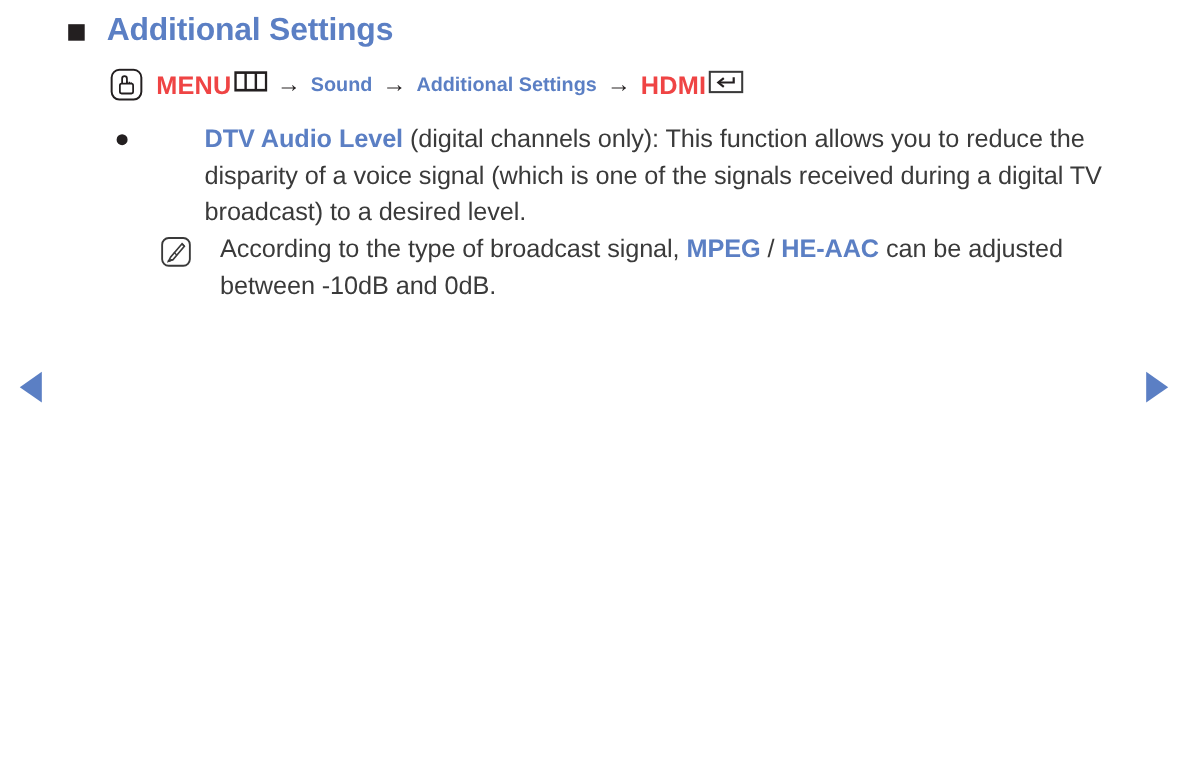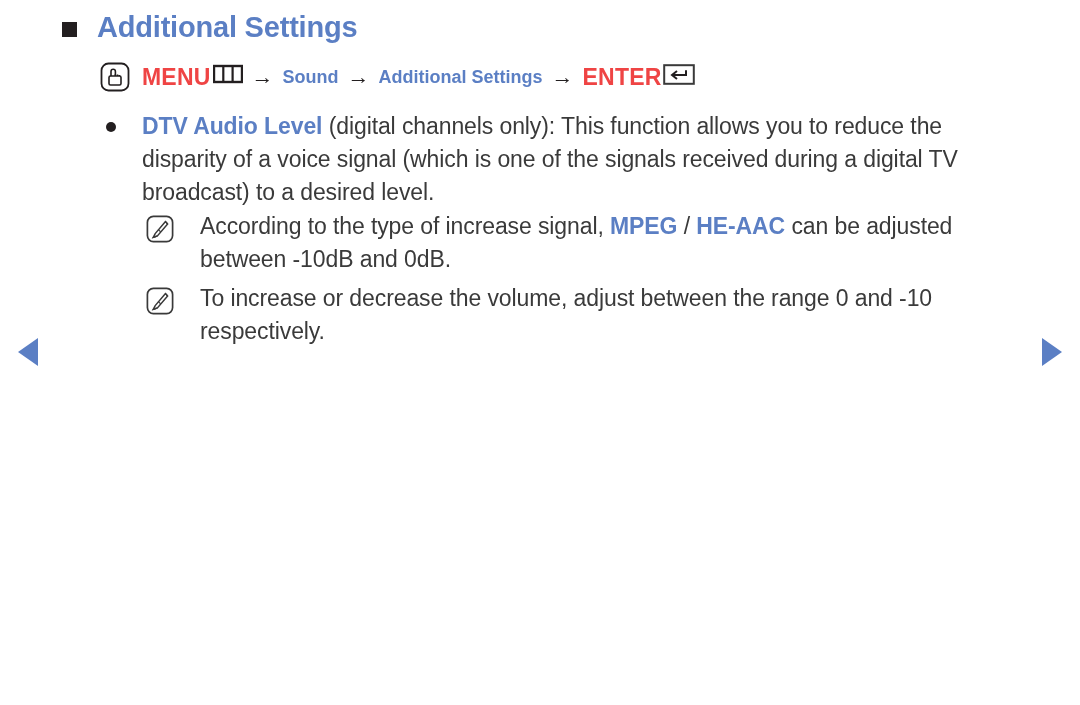--- a/index.html
+++ b/index.html
@@ -77,20 +77,21 @@
     vertical-align: -3px;
     margin-left: 2px;
   }
 
   
   .block { position: absolute; }
 
   .bullet-row {
     display: flex;
     align-items: flex-start;
+    gap: 44px;
   }
   .dot {
     flex: 0 0 auto;
     width: 10px; height: 10px;
     border-radius: 50%;
     background: #231f20;
     margin-top: 12px;
     margin-right: 26px;
   }
   .bullet-body {
@@ -173,21 +174,21 @@
         <line x1="10.3" y1="2" x2="10.3" y2="18" stroke="#231f20" stroke-width="2.2"></line>
         <line x1="19.6" y1="2" x2="19.6" y2="18" stroke="#231f20" stroke-width="2.2"></line>
       </svg>
     </span>
 
     <span class="path-arrow">→</span>
     <span class="path-blue">Sound</span>
     <span class="path-arrow">→</span>
     <span class="path-blue">Additional Settings</span>
     <span class="path-arrow">→</span>
-    <span class="path-bold">ENTER</span>
+    <span class="path-bold">HDMI</span>
 
     <span class="inline-icon">
       <svg width="32" height="21" viewBox="0 0 32 21">
         <rect x="1.2" y="1.2" width="29.6" height="18.6" fill="none" stroke="#3a3a3a" stroke-width="2"></rect>
         <path d="M23 6.2 L23 11 L10 11" fill="none" stroke="#231f20" stroke-width="2"></path>
         <path d="M14 7 L9 11 L14 15" fill="none" stroke="#231f20" stroke-width="2" stroke-linejoin="miter" stroke-linecap="butt"></path>
       </svg>
     </span>
   </div>
 
@@ -205,37 +206,23 @@
       <span class="nn-icon">
         <svg width="28" height="28" viewBox="0 0 28 28">
           <rect x="1.4" y="1.4" width="25.2" height="25.2" rx="6" ry="6" fill="none" stroke="#3a3a3a" stroke-width="1.7"></rect>
           <path d="M19.5 6.6 L9.2 18.6 L7.2 22.4 L11.4 20.9 L21.6 8.9 Z" fill="none" stroke="#3a3a3a" stroke-width="1.5"></path>
           <path d="M19.5 6.6 L21.6 8.9" stroke="#3a3a3a" stroke-width="1.4"></path>
           <path d="M7.4 22.2 C8.6 21.4 10.2 21.2 11.3 21.0 C9.8 21.8 8.6 22.6 7.4 22.2 Z" fill="#3a3a3a" stroke="#3a3a3a" stroke-width="1.2"></path>
           <path d="M12.2 14.4 L14.6 16.8" stroke="#3a3a3a" stroke-width="1.2"></path>
         </svg>
       </span>
       <div class="note-body">
-        <span>According to the type of increase signal, </span><span class="kw">MPEG</span><span class="sep"> / </span><span class="kw">HE-AAC</span><span> can be adjusted between -10dB and 0dB.</span>
+        <span>According to the type of broadcast signal, </span><span class="kw">MPEG</span><span class="sep"> / </span><span class="kw">HE-AAC</span><span> can be adjusted between -10dB and 0dB.</span>
       </div>
     </div>
   </div>
 
-  <div class="block" style="left:146px; top:282px; width:880px;">
-    <div class="note-row">
-      <span class="nn-icon">
-        <svg width="28" height="28" viewBox="0 0 28 28">
-          <rect x="1.4" y="1.4" width="25.2" height="25.2" rx="6" ry="6" fill="none" stroke="#3a3a3a" stroke-width="1.7"></rect>
-          <path d="M19.5 6.6 L9.2 18.6 L7.2 22.4 L11.4 20.9 L21.6 8.9 Z" fill="none" stroke="#3a3a3a" stroke-width="1.5"></path>
-          <path d="M19.5 6.6 L21.6 8.9" stroke="#3a3a3a" stroke-width="1.4"></path>
-          <path d="M7.4 22.2 C8.6 21.4 10.2 21.2 11.3 21.0 C9.8 21.8 8.6 22.6 7.4 22.2 Z" fill="#3a3a3a" stroke="#3a3a3a" stroke-width="1.2"></path>
-          <path d="M12.2 14.4 L14.6 16.8" stroke="#3a3a3a" stroke-width="1.2"></path>
-        </svg>
-      </span>
-      <div class="note-body">To increase or decrease the volume, adjust between the range 0 and -10 respectively.</div>
-    </div>
-  </div>
 
 
   <div class="nav nav-left"></div>
   <div class="nav nav-right"></div>
 
 </div>
 
 </body></html>

